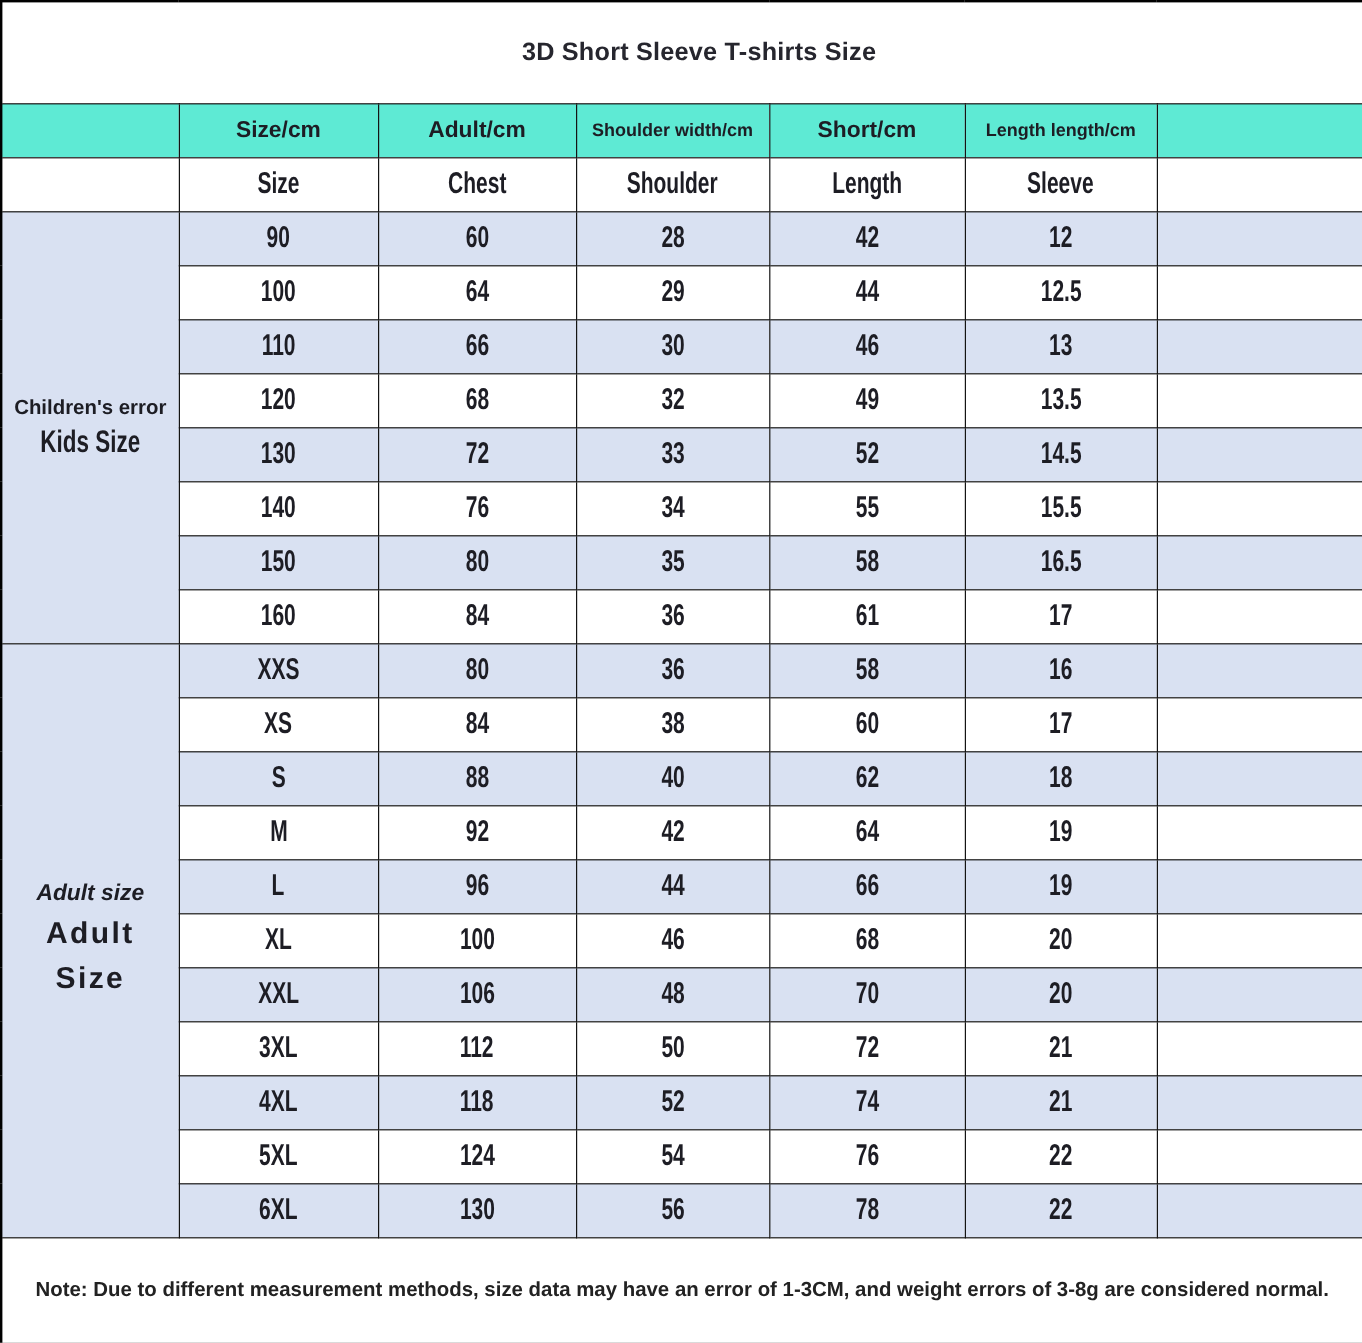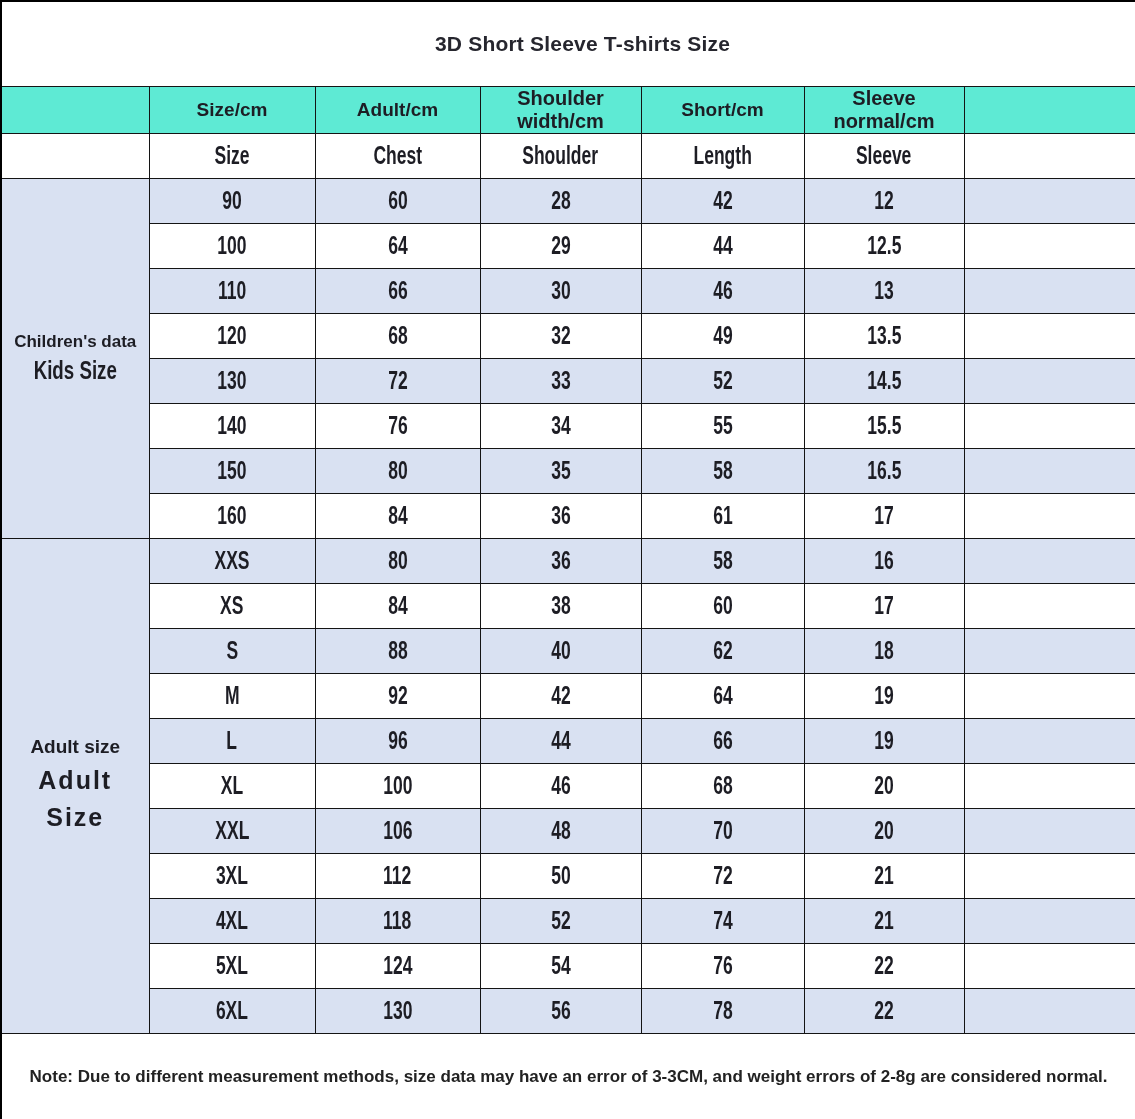--- a/index.html
+++ b/index.html
@@ -15,33 +15,33 @@
     width:1135px;height:1119px;
     border-collapse:collapse;table-layout:fixed;
     border:2px solid #000;
   }
   td{border:1px solid var(--border);text-align:center;vertical-align:middle;padding:0;overflow:hidden;}
   tr.title-row td{height:85px;border-bottom:1px solid var(--border);padding-left:28px;}
   .title-text{font-size:21px;font-weight:700;letter-spacing:.2px;color:#26262e;}
   tr.header1 td{height:45px;background:#5eead4;}
   tr.header2 td{height:45px;background:#fff;}
   .h1{font-size:19px;font-weight:700;}
-  .h1.small{font-size:20px;}
+  .h1.small{font-size:15px;}
   
   .cond{
     display:inline-block;
     font-weight:700;font-size:25px;line-height:1;
     transform:scaleX(.70);transform-origin:center;
     white-space:nowrap;
   }
   tr.data-row td{height:45px;background:#fff;}
   tr.data-row.alt td{background:var(--alt);}
   td.section-label{background:var(--alt) !important;vertical-align:middle;}
   .label-primary{font-size:17px;font-weight:700;margin-bottom:4px;}
-  .label-primary.adult{font-size:19px;}
+  .label-primary.adult{font-size:19px;font-style:italic;}
   .label-secondary-cond{font-weight:700;font-size:26px;line-height:1.1;transform:scaleX(.72);transform-origin:center;}
   .label-secondary-mono{
     font-family:Liberation Sans, sans-serif;
     font-weight:600;font-size:25px;line-height:1.45;letter-spacing:2px;
   }
   tr.note-row td{height:89px;background:#fff;}
   .note-text{font-size:17px;font-weight:700;color:#222;}
 </style>
 </head>
 <body>
@@ -64,39 +64,39 @@
         <span class="title-text">3D Short Sleeve T-shirts Size</span>
       </td>
     </tr>
 
     <tr class="header1">
       <td></td>
       <td><span class="h1">Size/cm</span></td>
       <td><span class="h1">Adult/cm</span></td>
       <td><span class="h1 small">Shoulder width/cm</span></td>
       <td><span class="h1">Short/cm</span></td>
-      <td><span class="h1 small">Sleeve normal/cm</span></td>
+      <td><span class="h1 small">Length length/cm</span></td>
       <td></td>
     </tr>
 
     <tr class="header2">
       <td></td>
       <td><span class="cond">Size</span></td>
       <td><span class="cond">Chest</span></td>
       <td><span class="cond">Shoulder</span></td>
       <td><span class="cond">Length</span></td>
       <td><span class="cond">Sleeve</span></td>
       <td></td>
     </tr>
 
     </tbody>
       <tbody>
         <tr class="data-row alt">
           <td rowspan="8" class="section-label">
-            <div class="label-primary">Children's data</div>
+            <div class="label-primary">Children's error</div>
             <div class="label-secondary-cond">Kids Size</div>
           </td>
           <td><span class="cond">90</span></td>
           <td><span class="cond">60</span></td>
           <td><span class="cond">28</span></td>
           <td><span class="cond">42</span></td>
           <td><span class="cond">12</span></td>
           <td></td>
         </tr>
         <tr class="data-row">
@@ -245,18 +245,18 @@
           <td><span class="cond">56</span></td>
           <td><span class="cond">78</span></td>
           <td><span class="cond">22</span></td>
           <td></td>
         </tr>
       </tbody>
 
     <tbody>
         <tr class="note-row">
       <td colspan="7">
-        <span class="note-text">Note: Due to different measurement methods, size data may have an error of 3-3CM, and weight errors of 2-8g are considered normal.</span>
+        <span class="note-text">Note: Due to different measurement methods, size data may have an error of 1-3CM, and weight errors of 3-8g are considered normal.</span>
       </td>
     </tr>
   </tbody>
     </table>
 </div>
 
 </body></html>

